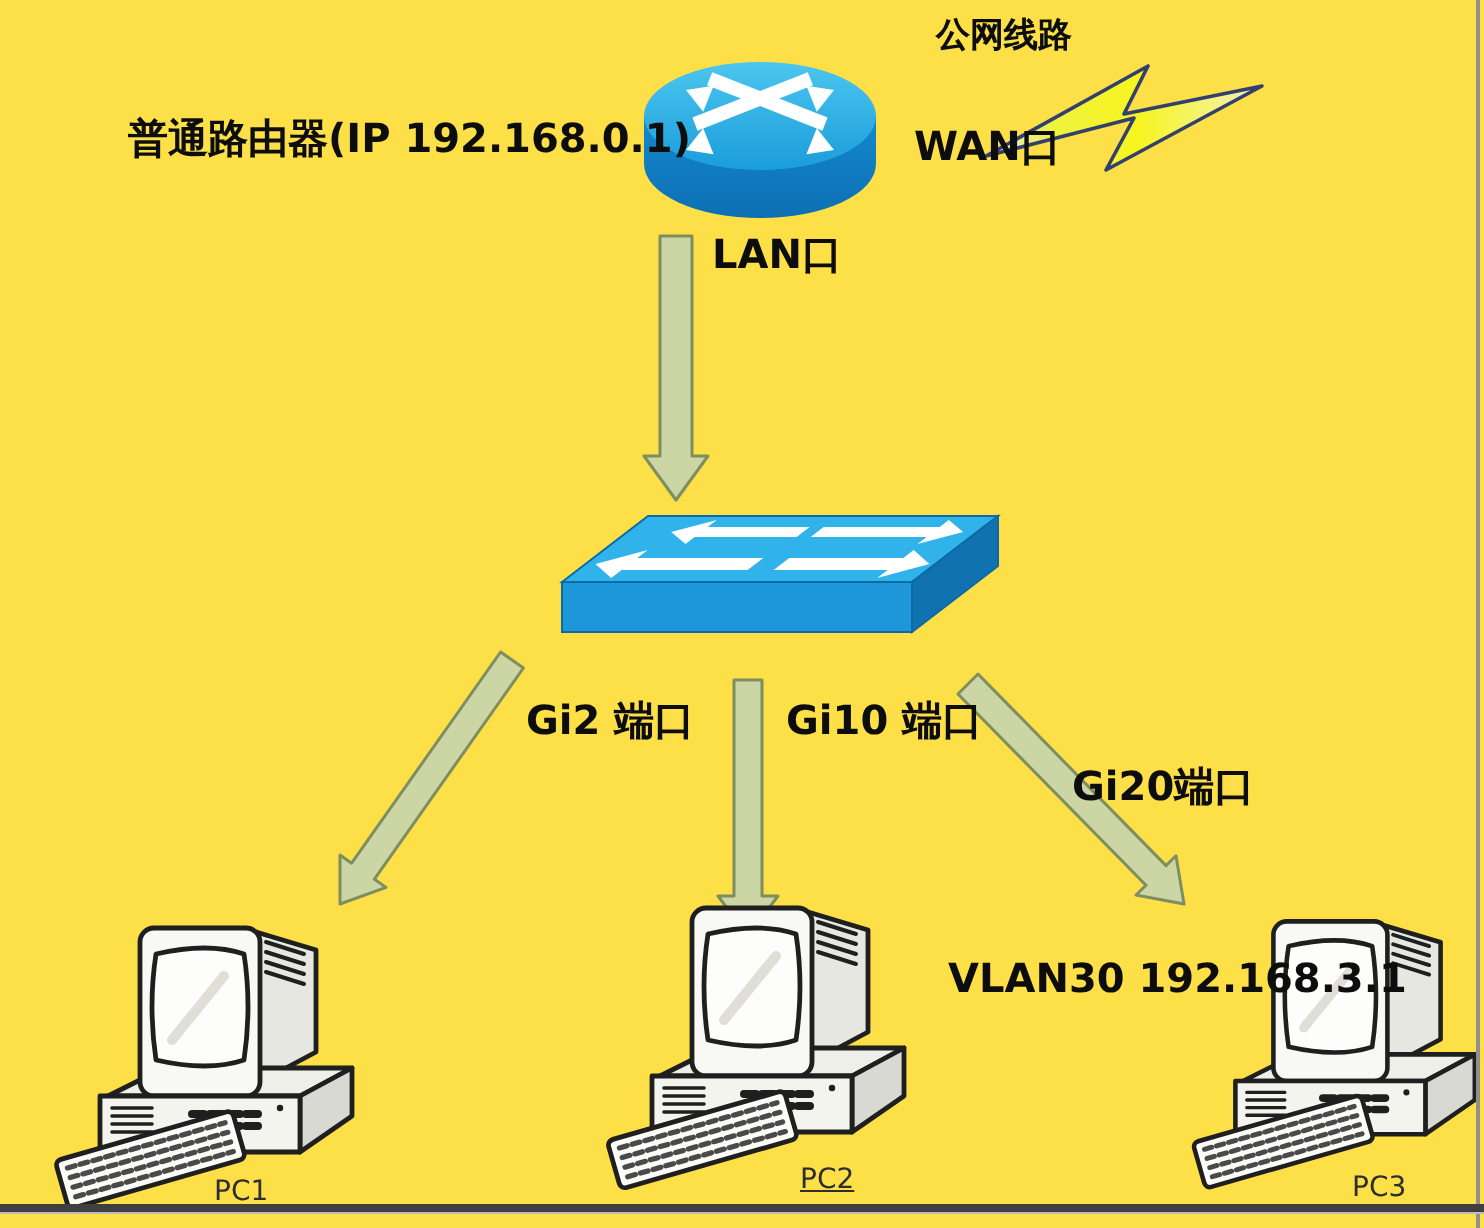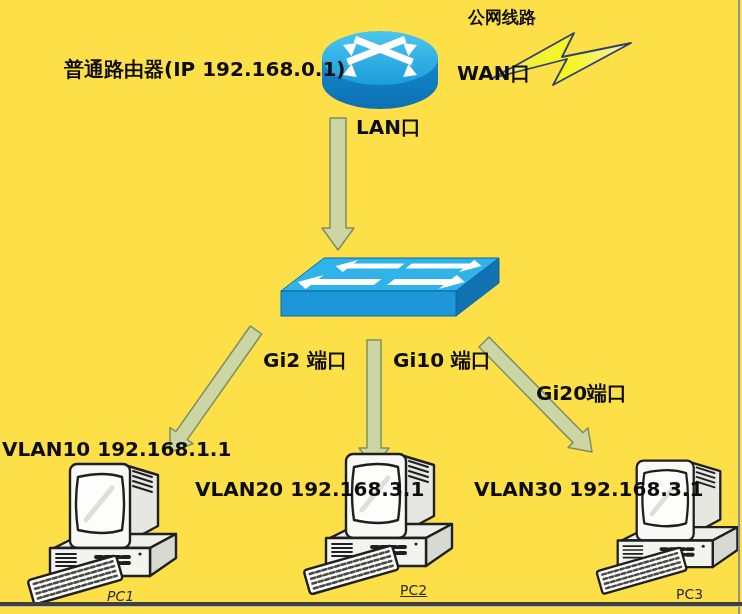--- a/index.html
+++ b/index.html
@@ -126,24 +126,22 @@
 
   <div class="lbl big" style="left:468px;top:6px;">公网线路</div>
   <div class="lbl" style="left:64px;top:56px;">普通路由器(IP 192.168.0.1)</div>
   <div class="lbl" style="left:457px;top:60px;">WAN口</div>
   <div class="lbl" style="left:356px;top:114px;">LAN口</div>
 
   <div class="lbl" style="left:263px;top:347px;">Gi2 端口</div>
   <div class="lbl" style="left:393px;top:347px;">Gi10 端口</div>
   <div class="lbl" style="left:536px;top:344px;margin-top:36px;">Gi20端口</div>
 
-  <div class="lbl" style="left:2px;top:437px;">VLAN10 192.168.1.1</div>
-  <div class="lbl" style="left:195px;top:477px;">VLAN20 192.168.3.1</div>
   <div class="lbl" style="left:474px;top:477px;">VLAN30 192.168.3.1</div>
 
-  <div class="lbl pc" style="left:107px;top:588px;font-style:italic;">PC1</div>
+  <div class="lbl pc" style="left:107px;top:588px;">PC1</div>
   <div class="lbl pc" style="left:400px;top:582px;text-decoration:underline;">PC2</div>
   <div class="lbl pc" style="left:676px;top:586px;">PC3</div>
 
   <div class="border-right"></div>
   <div class="border-bottom"></div>
   <div class="border-bottom-light"></div>
 </div>
 
 </body></html>

